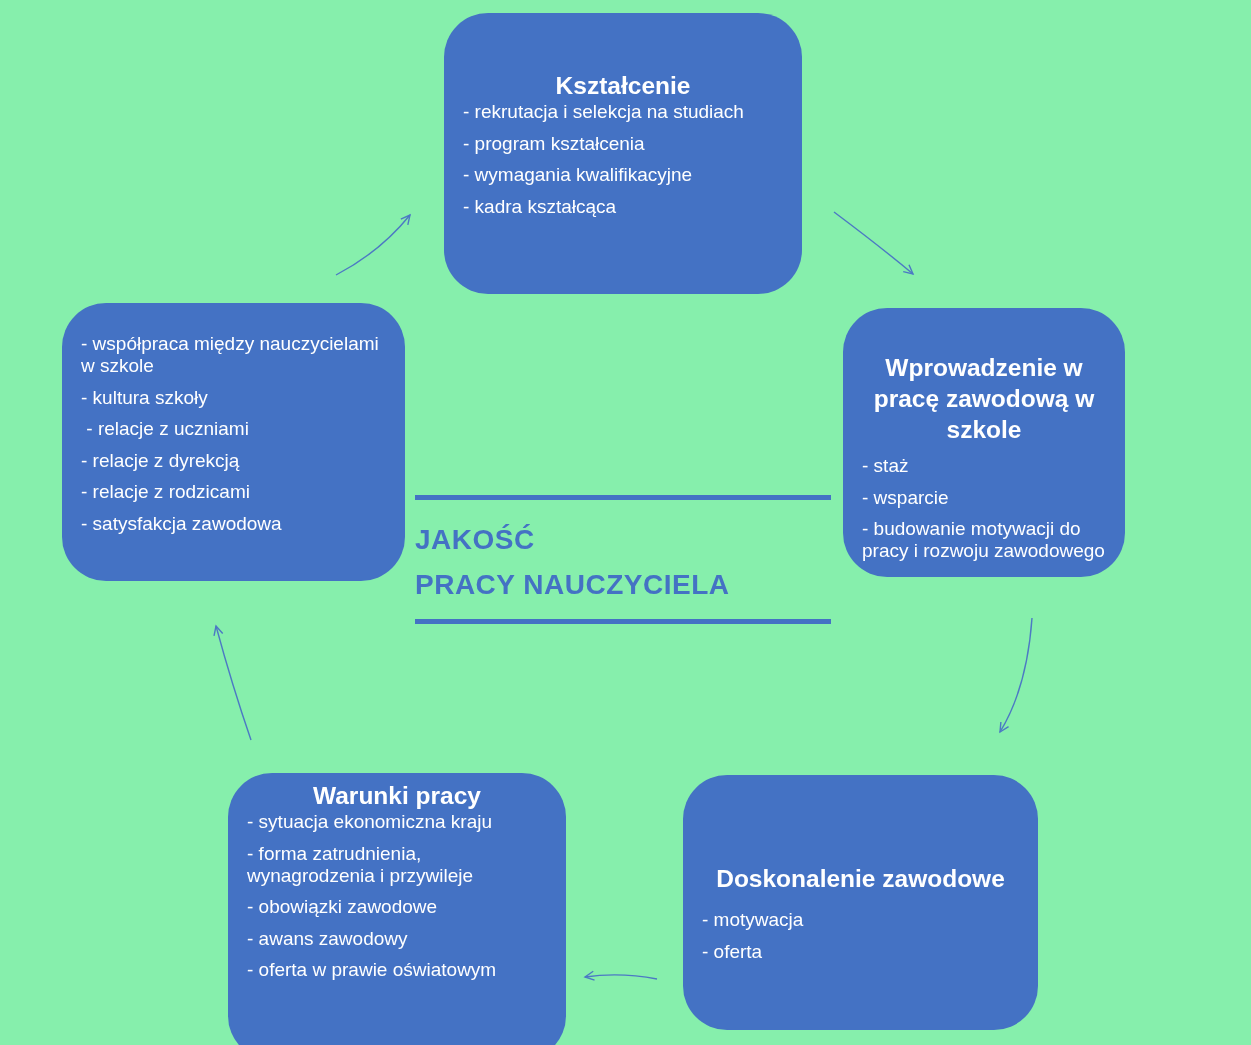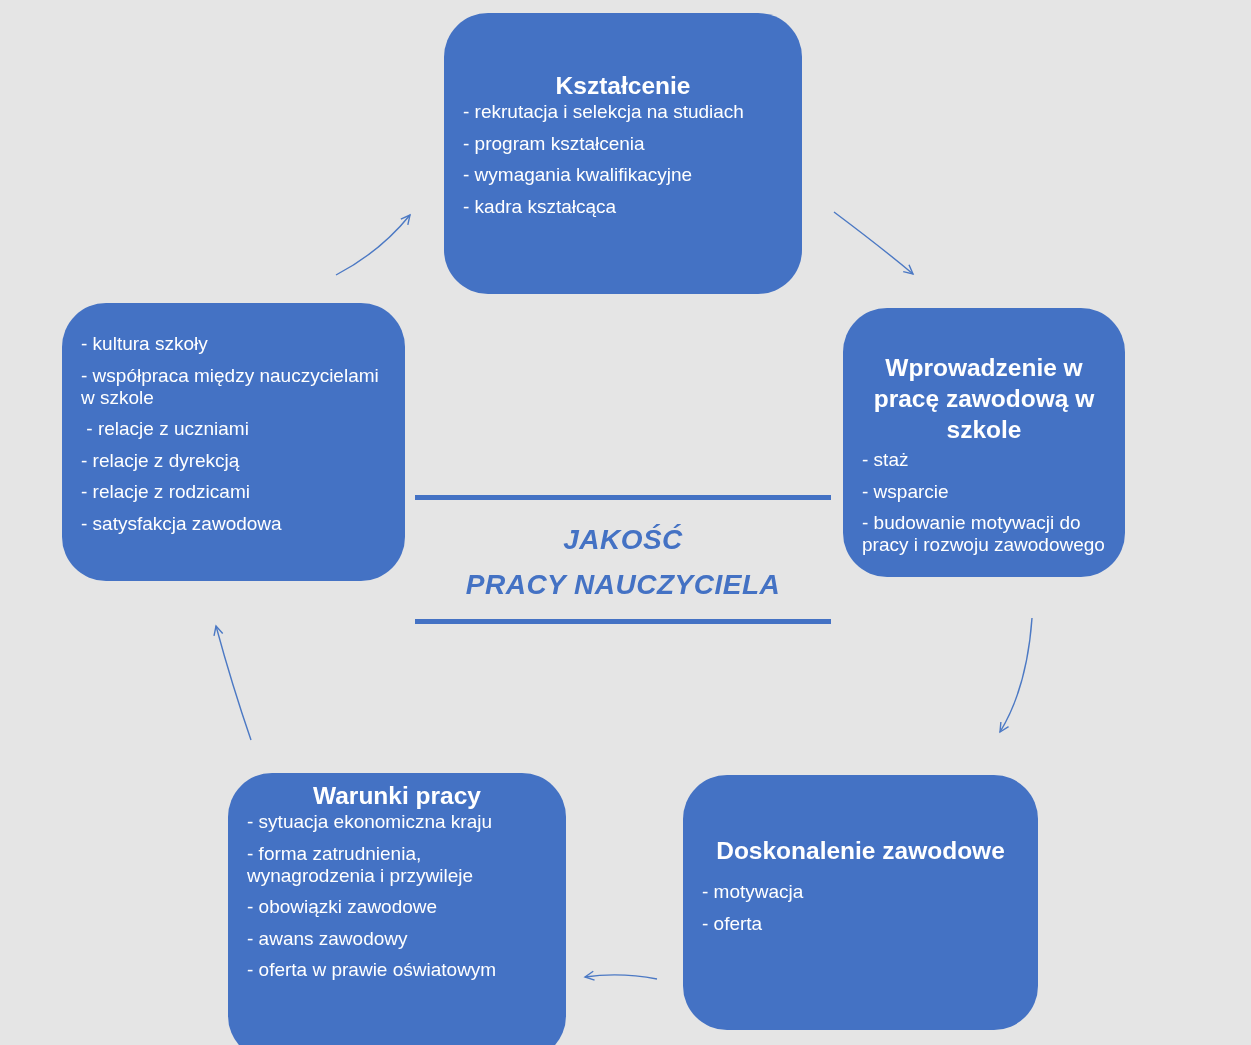--- a/index.html
+++ b/index.html
@@ -1,19 +1,19 @@
 <!DOCTYPE html>
 <html style="--accent: #4472C4;"><head>
 <meta charset="utf-8">
 <style>
   html,body{margin:0;padding:0;background:#ffffff;}
   .canvas{
     position:relative;
     width:1251px;height:1045px;
-    background:#e5e5e5;
+    background:#86efac;
     overflow:hidden;
     font-family:"Liberation Sans",sans-serif;
   }
   .arrows{position:absolute;left:0;top:0;width:1251px;height:1045px;pointer-events:none;}
   .node{
     position:absolute;
     background:var(--accent,#4472C4);
     border-radius:44px;
     color:#ffffff;
     box-sizing:border-box;
@@ -31,36 +31,34 @@
     line-height:22px;
     margin:0 0 9.5px 0;
     white-space:pre-wrap;
   }
   
   .node-top{left:444px;top:13px;width:358px;height:281px;padding-top:57px;}
   .node-top .node-items{}
   .node-left{left:62px;top:303px;width:343px;height:278px;padding-top:17px;}
   .node-left .node-items{margin-top:13px;}
   .node-right{left:843px;top:308px;width:282px;height:269px;padding-top:44px;}
-  .node-right .node-items{margin-top:4px;}
+  .node-right .node-items{margin-top:10px;}
   .node-bottom-left{left:228px;top:773px;width:338px;height:287px;padding-top:7px;}
   .node-bottom-left .node-items{}
-  .node-bottom-right{left:683px;top:775px;width:355px;height:255px;padding-top:60px;}
+  .node-bottom-right{left:683px;top:775px;width:355px;height:255px;padding-top:88px;}
   .node-bottom-right .node-items{margin-top:15px;}
   
   .center-divider{
     position:absolute;left:415px;width:416px;height:5px;
     background:var(--accent,#4472C4);
   }
   .divider-top{top:495px;}
   .divider-bottom{top:619px;}
   .center-title{
     position:absolute;left:415px;top:517px;width:416px;
-    text-align:center;
-    font-style:italic;
     font-weight:600;
     font-size:28px;
     line-height:45px;
     letter-spacing:0.5px;
     color:var(--accent,#4472C4);
   }
 </style>
 </head>
 <body>
 
@@ -84,22 +82,22 @@
     <div class="node-items">
       <div class="node-item">- rekrutacja i selekcja na studiach</div>
       <div class="node-item">- program kształcenia</div>
       <div class="node-item">- wymagania kwalifikacyjne</div>
       <div class="node-item">- kadra kształcąca</div>
     </div>
   </div>
 
   <div class="node node-left">
     <div class="node-items">
+      <div class="node-item">- współpraca między nauczycielami w szkole</div>
       <div class="node-item">- kultura szkoły</div>
-      <div class="node-item">- współpraca między nauczycielami w szkole</div>
       <div class="node-item"> - relacje z uczniami</div>
       <div class="node-item">- relacje z dyrekcją</div>
       <div class="node-item">- relacje z rodzicami</div>
       <div class="node-item">- satysfakcja zawodowa</div>
     </div>
   </div>
 
   <div class="node node-right">
     <div class="node-title">Wprowadzenie w pracę zawodową w szkole</div>
     <div class="node-items">

